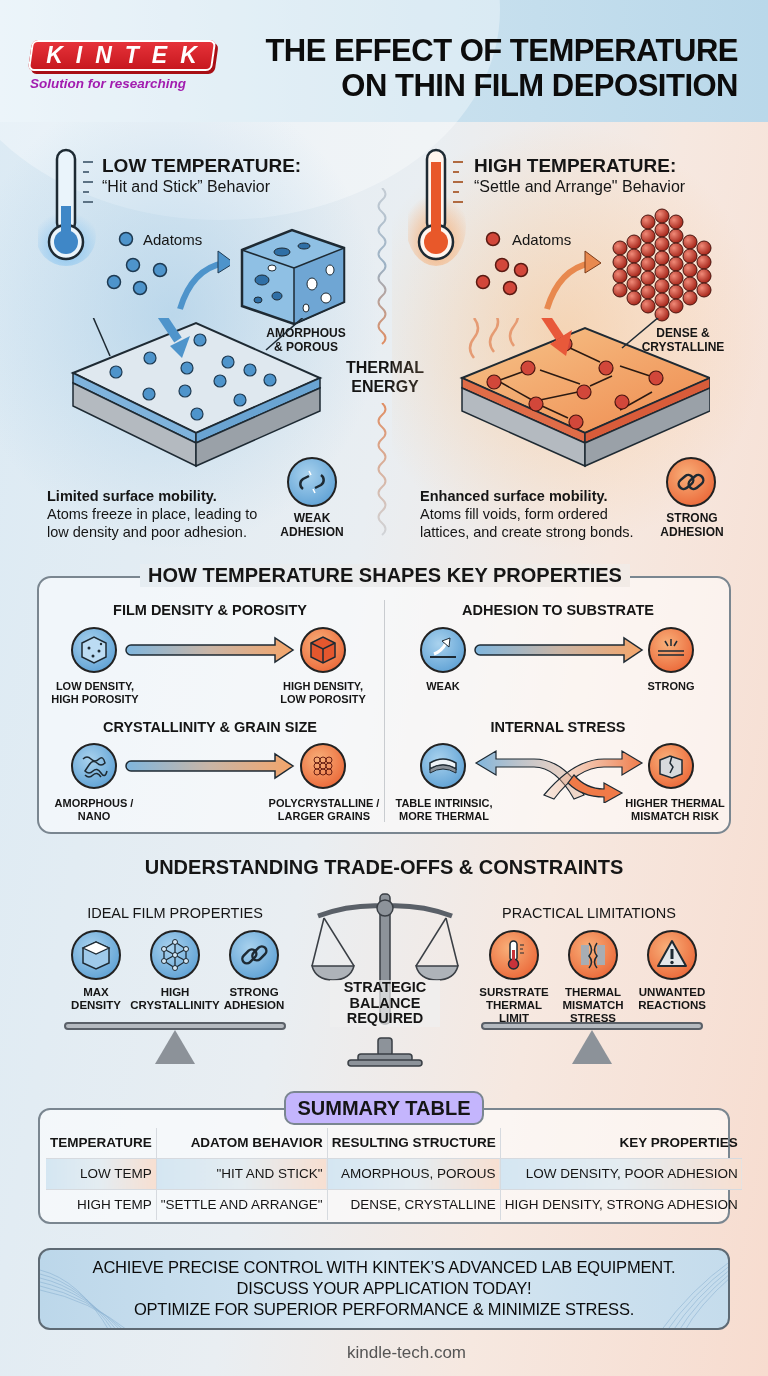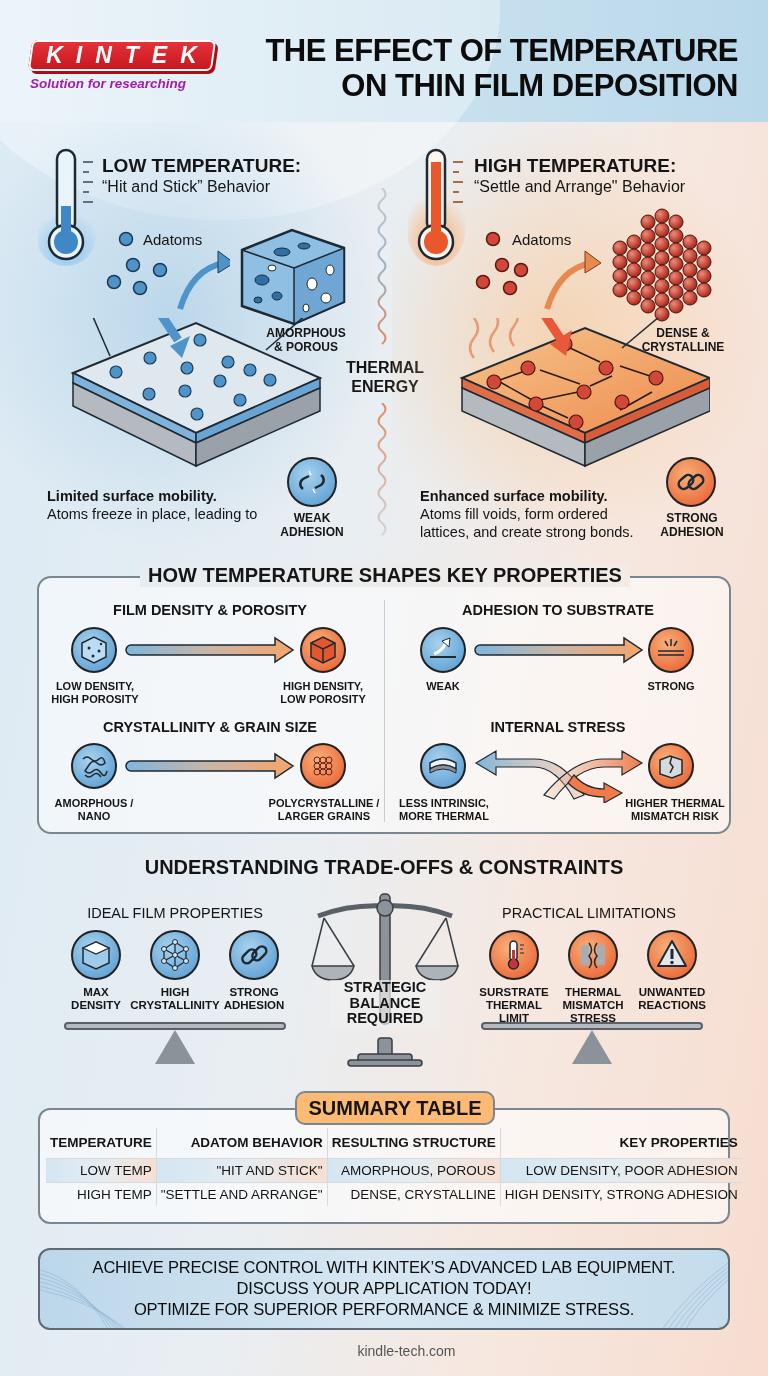--- a/index.html
+++ b/index.html
@@ -51,34 +51,34 @@
   #trade-title { left: 0; top: 856px; width: 768px; text-align: center; font-size: 20px; font-weight: 700; }
   .sub-title { font-size: 14.5px; font-weight: 400; text-align: center; }
   .beam { height: 8px; border: 2px solid #5a6068; border-radius: 4px; background: #b5bac0; }
   .tri { width: 0; height: 0; border-left: 20px solid transparent; border-right: 20px solid transparent;
     border-bottom: 34px solid #8c9299; }
 
   
   #table-box { left: 38px; top: 1108px; width: 692px; height: 116px; border: 2px solid #7a8690;
     border-radius: 12px; background: rgba(255,255,255,0.6); }
   #table-title-box { left: 284px; top: 1091px; width: 200px; height: 34px; border: 2px solid #7a8690;
-    border-radius: 10px; background: #fdba74; font-size: 20px; font-weight: 700; text-align: center; line-height: 30px; margin-left: 11px; }
+    border-radius: 10px; background: #c4b5fd; font-size: 20px; font-weight: 700; text-align: center; line-height: 30px; }
   #summary-table { left: 46px; top: 1128px; width: 680px; border-collapse: collapse; font-size: 13.5px; }
   #summary-table th { font-weight: 700; height: 30px; }
-  #summary-table td { height: 24px; border-top: 1px solid #d6dadf; }
+  #summary-table td { height: 31px; border-top: 1px solid #d6dadf; }
   #summary-table th, #summary-table td { text-align: right; border-left: 1px solid #d6dadf; padding: 0 4px; white-space: nowrap; }
   #summary-table th:first-child, #summary-table td:first-child { border-left: none; }
   #summary-table tr.row-low td { background: linear-gradient(90deg, #d4e6f2, #e4ecf1 50%, #f7dfd1); }
 
   
   #cta { left: 38px; top: 1248px; width: 692px; height: 82px; border: 2px solid #5e6a74; border-radius: 12px;
     background: linear-gradient(90deg, #bcd7ea, #d7e7f2 50%, #c5dcec); overflow: hidden; }
   #cta-text { left: 38px; top: 1257px; width: 692px; text-align: center; font-size: 16.5px; line-height: 21px; font-weight: 400;
     letter-spacing: -0.2px; color: #0c0c0c; }
-  #site { left: 0; top: 1343px; width: 768px; text-align: center; font-size: 14px; color: #555; padding-left: 45px; }
+  #site { left: 0; top: 1343px; width: 768px; text-align: center; font-size: 17px; color: #555; padding-left: 45px; }
 </style>
 </head>
 <body>
 
 <div id="header" class="abs"></div>
 <div id="logo-box" class="abs"></div>
 <div id="logo-text" class="abs">KINTEK</div>
 <div id="logo-tag" class="abs">Solution for researching</div>
 <div id="title" class="abs">
   <div>THE EFFECT OF TEMPERATURE</div>
@@ -170,20 +170,21 @@
   </g>
   <path d="M20 -8 L40 38" stroke="#1e2a33" stroke-width="1.5"></path>
   <path d="M88 -8 L108 22" stroke="#4e94cb" stroke-width="9"></path>
   <polygon points="100,28 120,18 112,40" fill="#4e94cb"></polygon>
   <path d="M196 32 L246 -12" stroke="#1e2a33" stroke-width="1.5"></path>
 </svg>
 
 <div class="abs desc" style="left:47px;top:487px;width:270px">
   <div class="b">Limited surface mobility.</div>
   <div>Atoms freeze in place, leading to</div>
+  <div>low density and poor adhesion.</div>
 </div>
 <div class="abs icon-circle cool" style="left:287px;top:457px;width:50px;height:50px">
   <svg width="46" height="46" viewBox="0 0 46 46">
       <g fill="none" stroke="#1e2a33" stroke-width="2.5">
         <path d="M14 30 a6 6 0 0 1 0-10 l6-3"></path>
         <path d="M32 16 a6 6 0 0 1 0 10 l-6 3"></path>
       </g>
       <g stroke="#fff" stroke-width="1.5">
         <line x1="20" y1="12" x2="22" y2="16"></line>
         <line x1="26" y1="34" x2="24" y2="30"></line>
@@ -497,21 +498,21 @@
   <path d="M70 50 Q100 14 130 14 H148 V6 L168 18 L148 30 V22 H130 Q104 22 80 54 Z" fill="url(#sg2)" stroke="#1e2a33" stroke-width="1.2"></path>
   <path d="M100 30 Q112 44 130 44 V38 L148 48 L130 58 V52 Q108 52 94 38 Z" fill="#f07a48" stroke="#1e2a33" stroke-width="1.2"></path>
 </svg>
 <div class="abs icon-circle hot" style="left:648px;top:743px;width:46px;height:46px">
   <svg width="42" height="42" viewBox="0 0 42 42">
       <polygon points="10,15 20,11 32,15 32,29 22,33 10,29" fill="#d7dadd" stroke="#1e2a33" stroke-width="1.5"></polygon>
       <path d="M22 11 L20 18 L23 22 L20 28" fill="none" stroke="#1e2a33" stroke-width="1.5"></path>
     </svg>
 </div>
 <div class="abs prop-lbl" style="left:392px;top:797px;width:104px">
-  <div>LESS INTRINSIC,</div>
+  <div>TABLE INTRINSIC,</div>
     <div>MORE THERMAL</div>
 </div>
 <div class="abs prop-lbl" style="left:620px;top:797px;width:110px">
   <div>HIGHER THERMAL</div>
     <div>MISMATCH RISK</div>
 </div>
 
 <div id="trade-title" class="abs">UNDERSTANDING TRADE-OFFS &amp; CONSTRAINTS</div>
 
 <div class="abs sub-title" style="left:60px;top:905px;width:230px">IDEAL FILM PROPERTIES</div>

